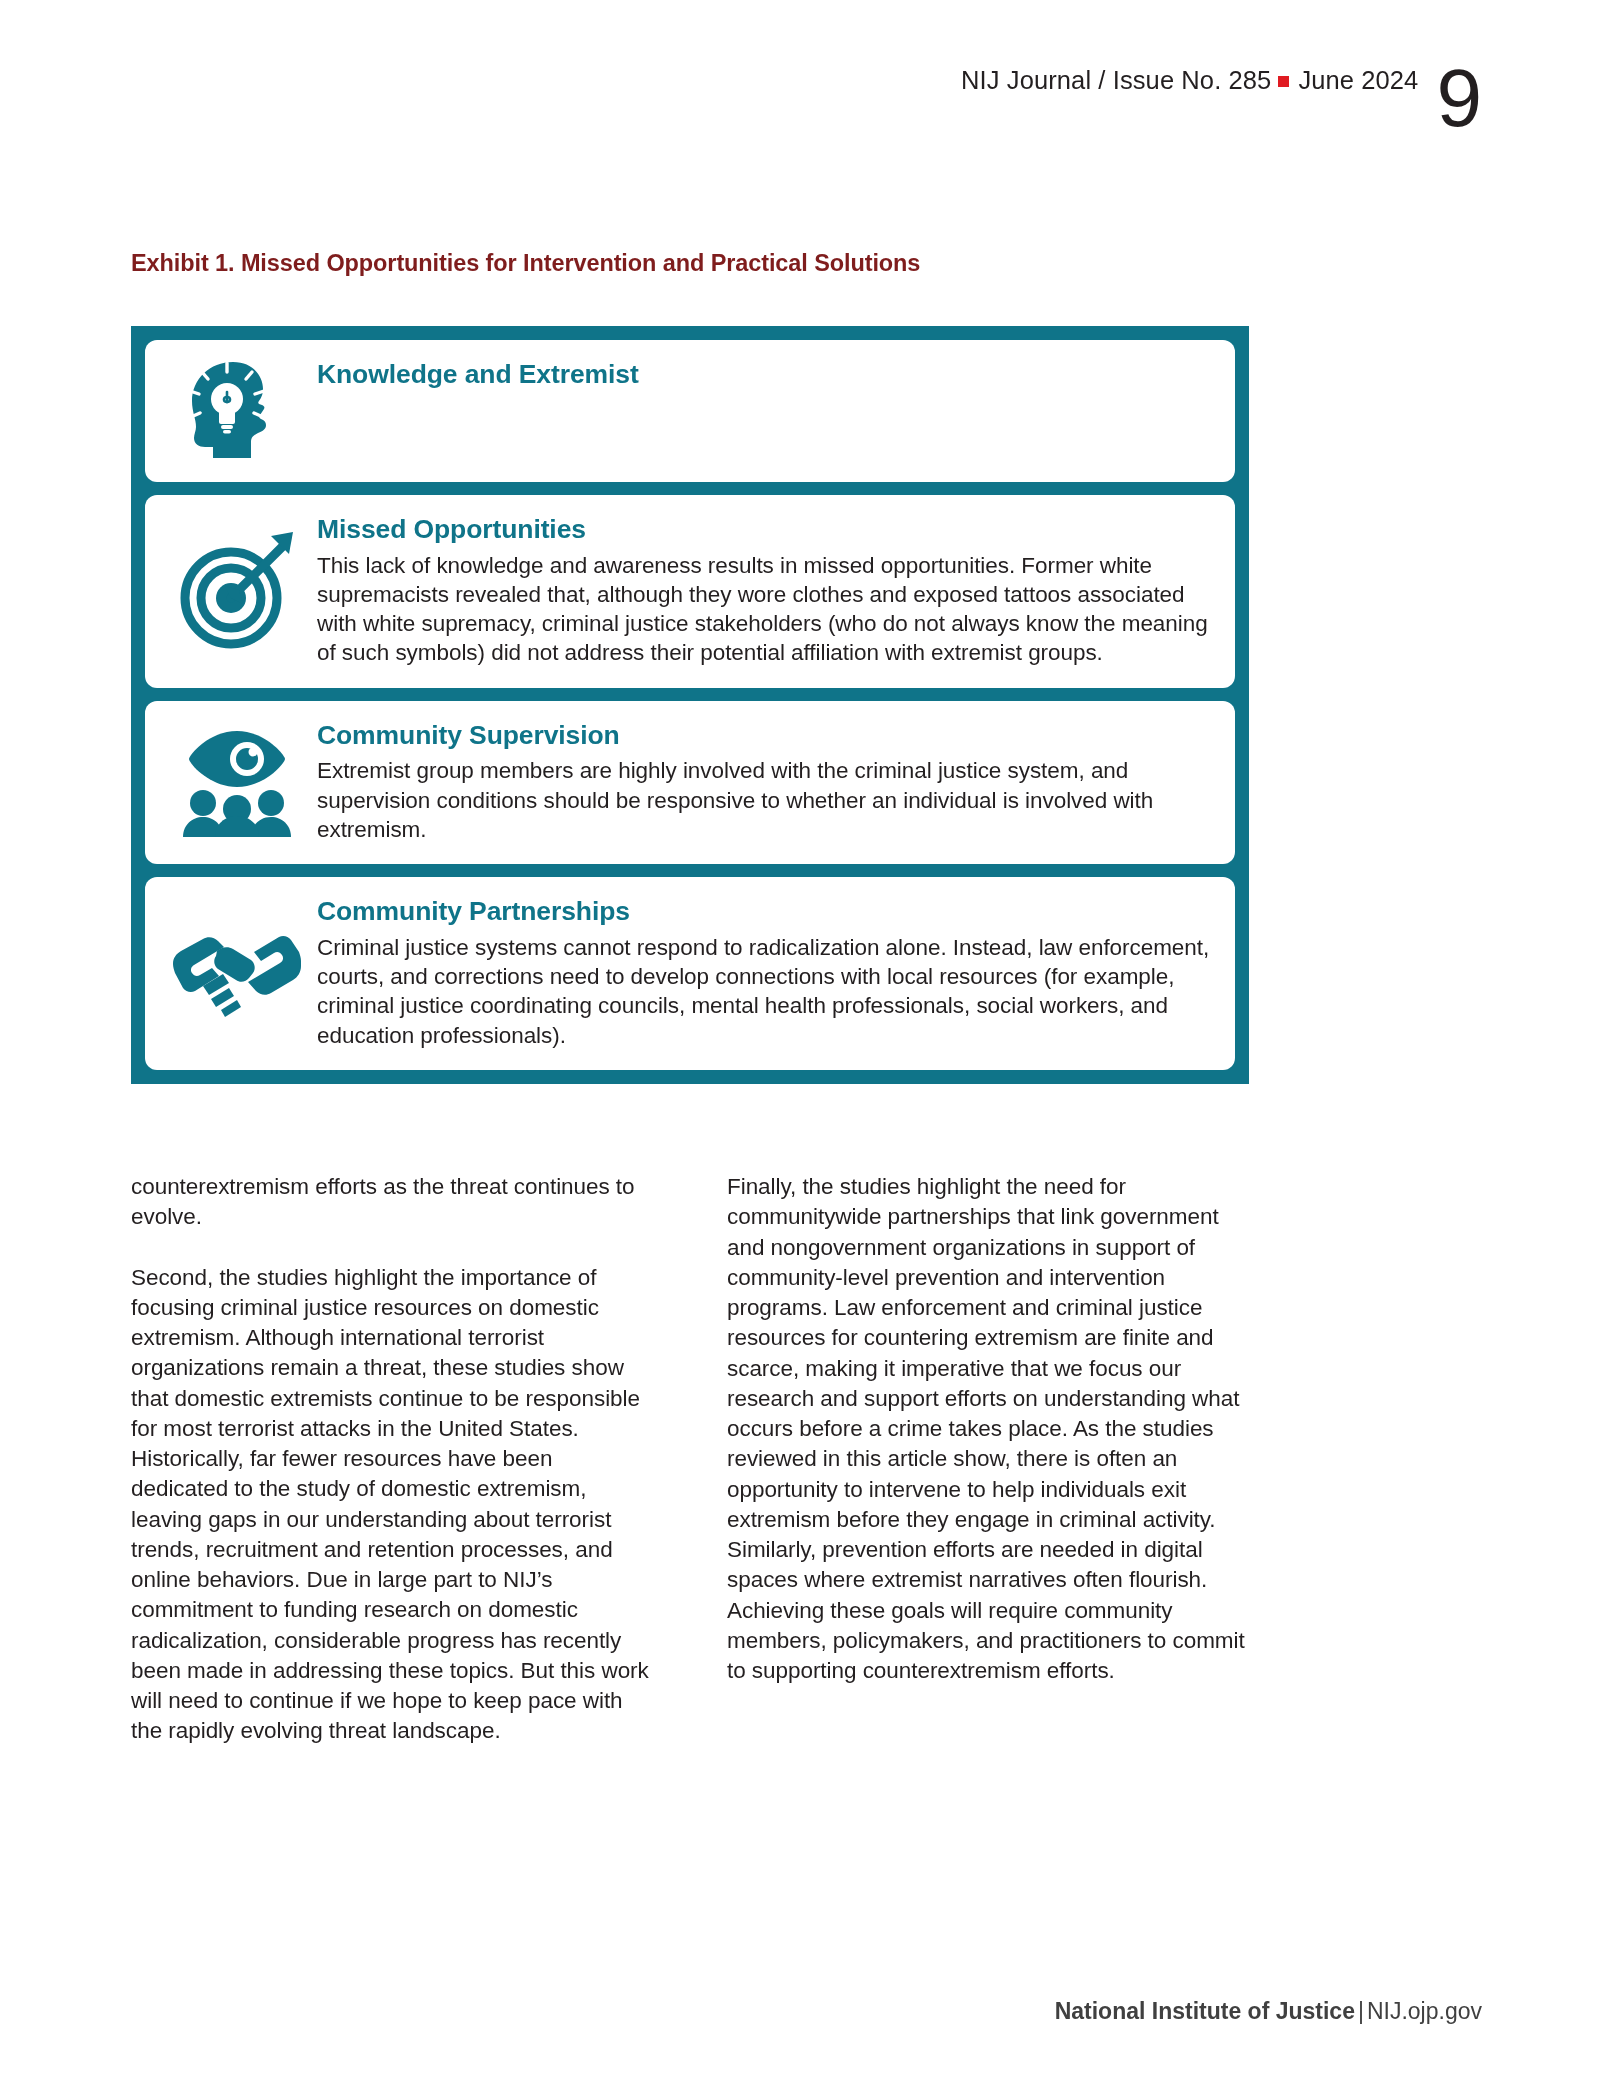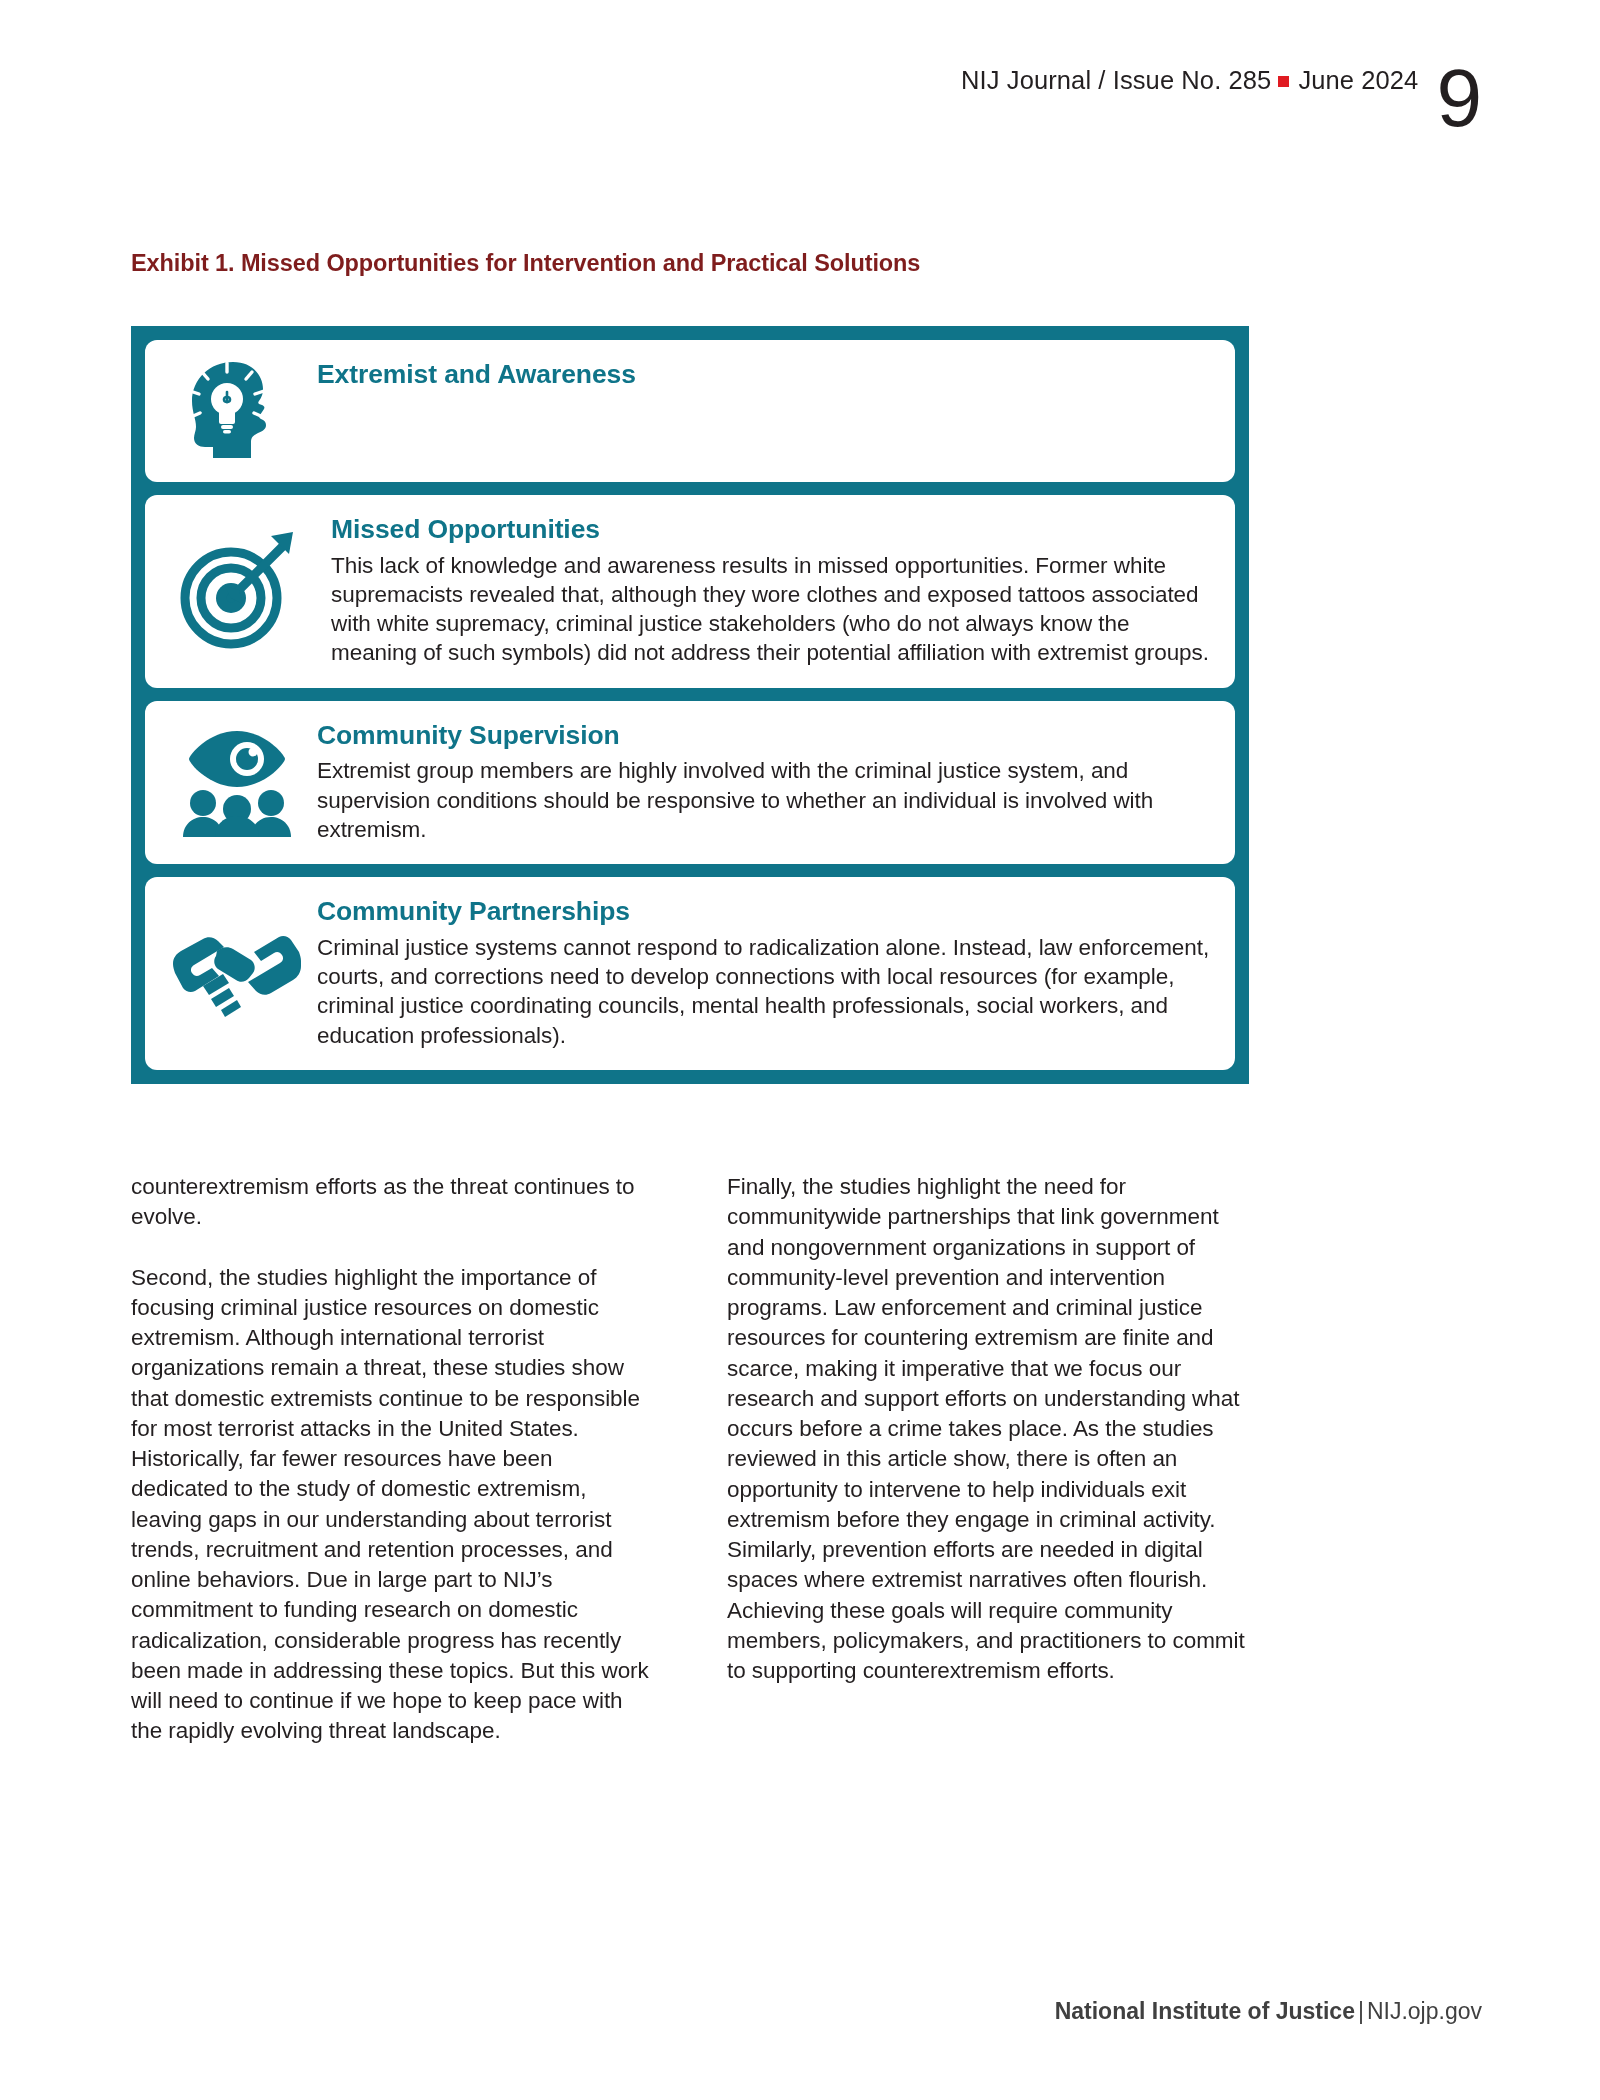--- a/index.html
+++ b/index.html
@@ -104,21 +104,21 @@
     color: #231f20;
     font-size: 22.5px;
     font-weight: 400;
     line-height: 1.30;
     margin: 0;
     letter-spacing: -0.05px;
   }
 
   
   .card-1 { min-height: 122px; }
-  .card-2 { min-height: 172px; gap: 14px; }
+  .card-2 { min-height: 172px; }
   .card-3 { min-height: 140px; }
   .card-4 { min-height: 172px; }
 
   
   #columns {
     position: absolute;
     left: 131px;
     top: 1172px;
     width: 1119px;
     display: flex;
@@ -188,21 +188,21 @@
           <path d="M31 21l-6-7"></path>
           <path d="M69 21l6-7"></path>
           <path d="M22 36l-9-3"></path>
           <path d="M78 36l9-3"></path>
           <path d="M23 55l-9 4"></path>
           <path d="M77 55l9 4"></path>
         </g>
       </svg>
     </div>
     <div class="card-body">
-      <h3 class="card-heading">Extremist and Awareness</h3>
+      <h3 class="card-heading">Knowledge and Extremist</h3>
     </div>
   </div>
 
   <div class="exhibit-card card-2">
     <div class="card-icon">
       <svg width="128" height="124" viewBox="0 0 128 124" aria-hidden="true">
         <g fill="none" stroke="#0f7489">
           <circle cx="58" cy="70" r="46" stroke-width="9"></circle>
           <circle cx="58" cy="70" r="30" stroke-width="9"></circle>
         </g>

